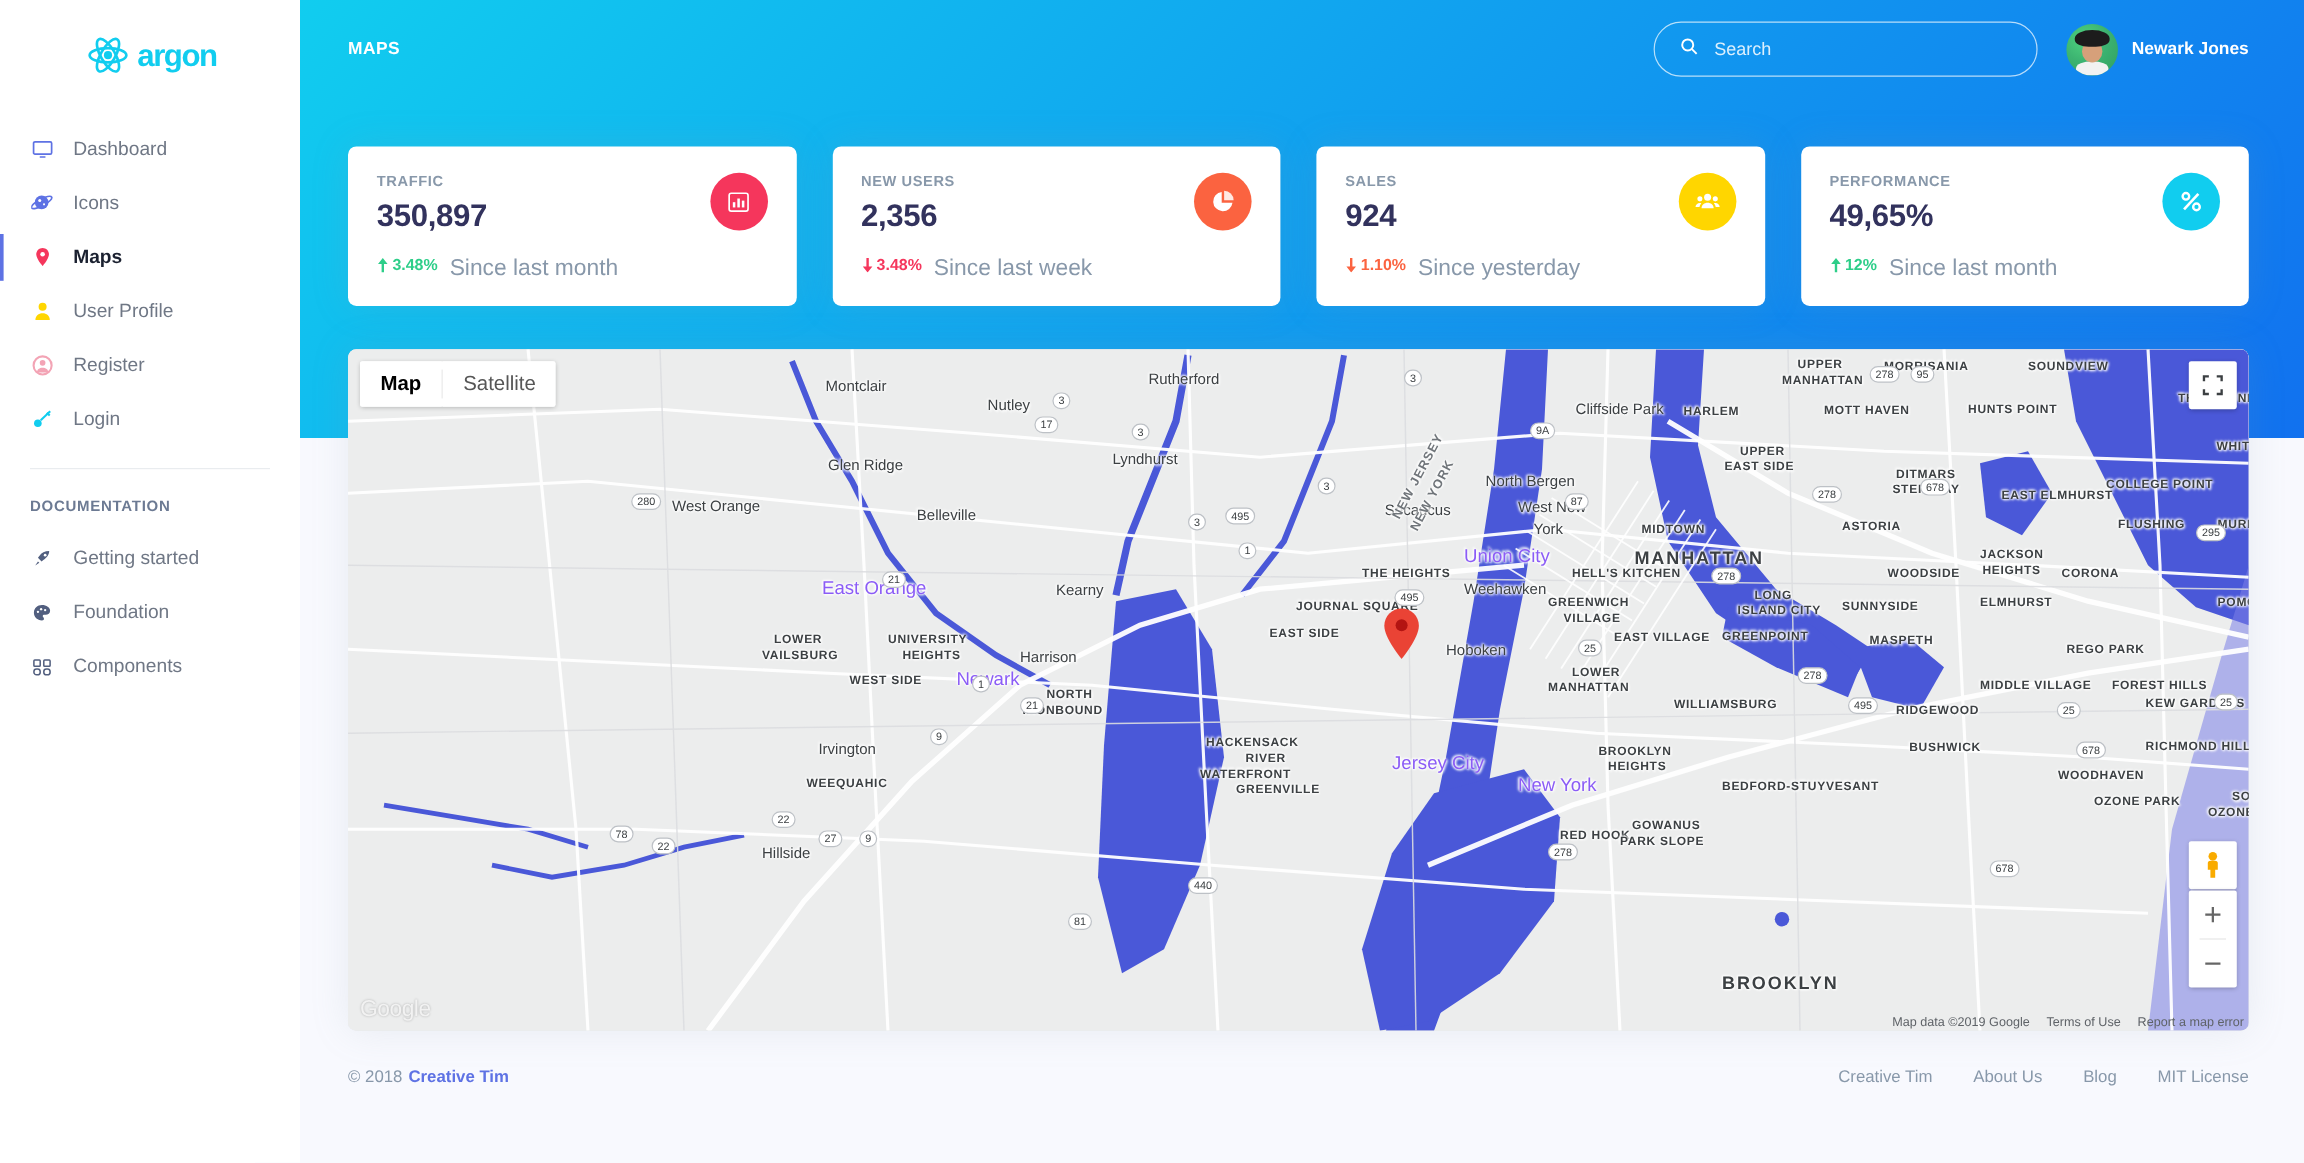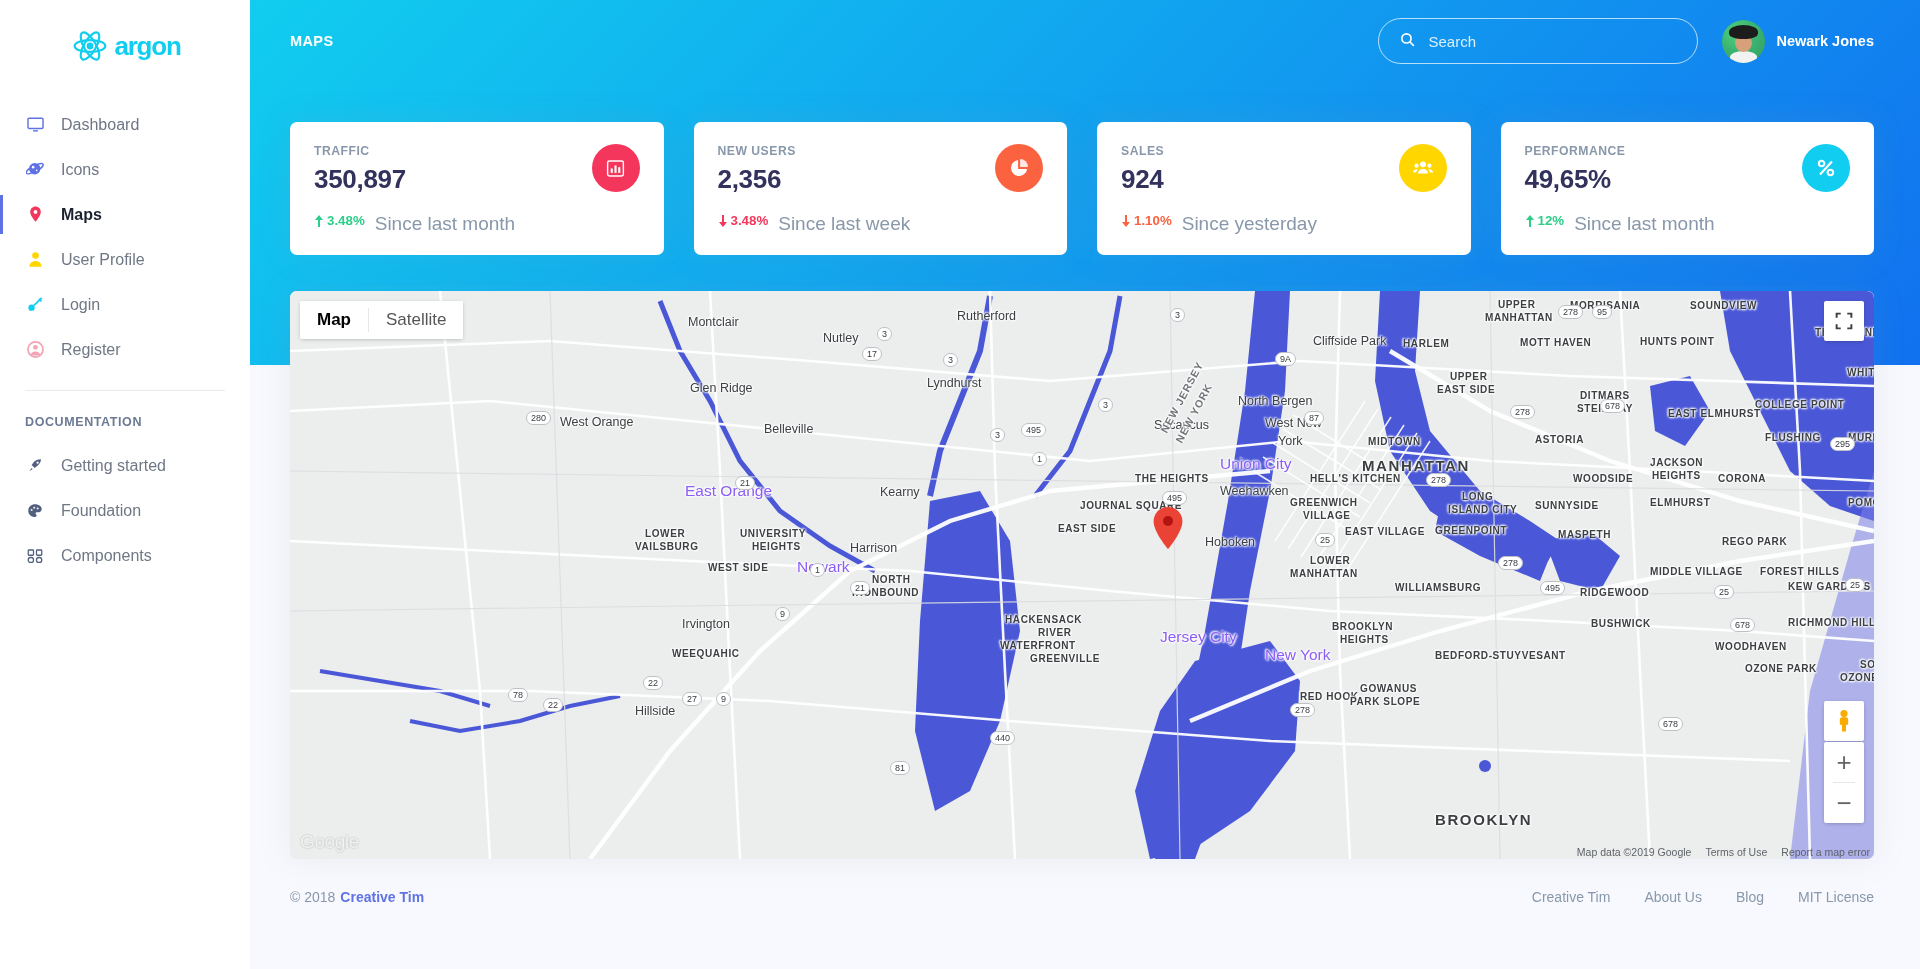--- a/index.html
+++ b/index.html
@@ -306,38 +306,38 @@
             <circle cx="12" cy="7" r="4.2"></circle>
               <path d="M4.4 21c0-4.2 3.4-7 7.6-7s7.6 2.8 7.6 7z"></path>
           </svg>
         </span>
         <span class="lbl">User Profile</span>
       </div>
 
 
       <div class="nav-item">
         <span class="nav-icon">
+          <svg viewBox="0 0 24 24" width="19" height="19">
+            <circle cx="12" cy="12" r="9.5" fill="none" stroke="#f3a4b5" stroke-width="2.2"></circle>
+            <circle cx="12" cy="9.3" r="3" fill="#f3a4b5"></circle>
+            <path d="M6 19.5c0-3.3 2.7-5 6-5s6 1.7 6 5z" fill="#f3a4b5"></path>
+          </svg>
+        </span>
+        <span class="lbl">Register</span>
+      </div>
+
+      <div class="nav-item">
+        <span class="nav-icon">
           <svg viewBox="0 0 24 24" width="19" height="19" fill="none" stroke="#11cdef" stroke-width="2.2">
             <circle cx="7" cy="16" r="4" fill="#11cdef" stroke="none"></circle>
             <line x1="10" y1="13" x2="20" y2="3.5"></line>
               <line x1="16.5" y1="5" x2="19.5" y2="8"></line>
           </svg>
         </span>
         <span class="lbl">Login</span>
-      </div>
-
-      <div class="nav-item">
-        <span class="nav-icon">
-          <svg viewBox="0 0 24 24" width="19" height="19">
-            <circle cx="12" cy="12" r="9.5" fill="none" stroke="#f3a4b5" stroke-width="2.2"></circle>
-            <circle cx="12" cy="9.3" r="3" fill="#f3a4b5"></circle>
-            <path d="M6 19.5c0-3.3 2.7-5 6-5s6 1.7 6 5z" fill="#f3a4b5"></path>
-          </svg>
-        </span>
-        <span class="lbl">Register</span>
       </div>
 
       <div class="nav-divider"></div>
 
       <div class="nav-heading">DOCUMENTATION</div>
 
       <div class="nav-item">
         <span class="nav-icon">
           <svg viewBox="0 0 24 24" width="18" height="18" fill="#525f7f">
             <path d="M20 3c-5 0-8.5 2-11 5.5l-1.5 2 4 4 2-1.5C17 10.5 20 7.5 20 3z"></path>

